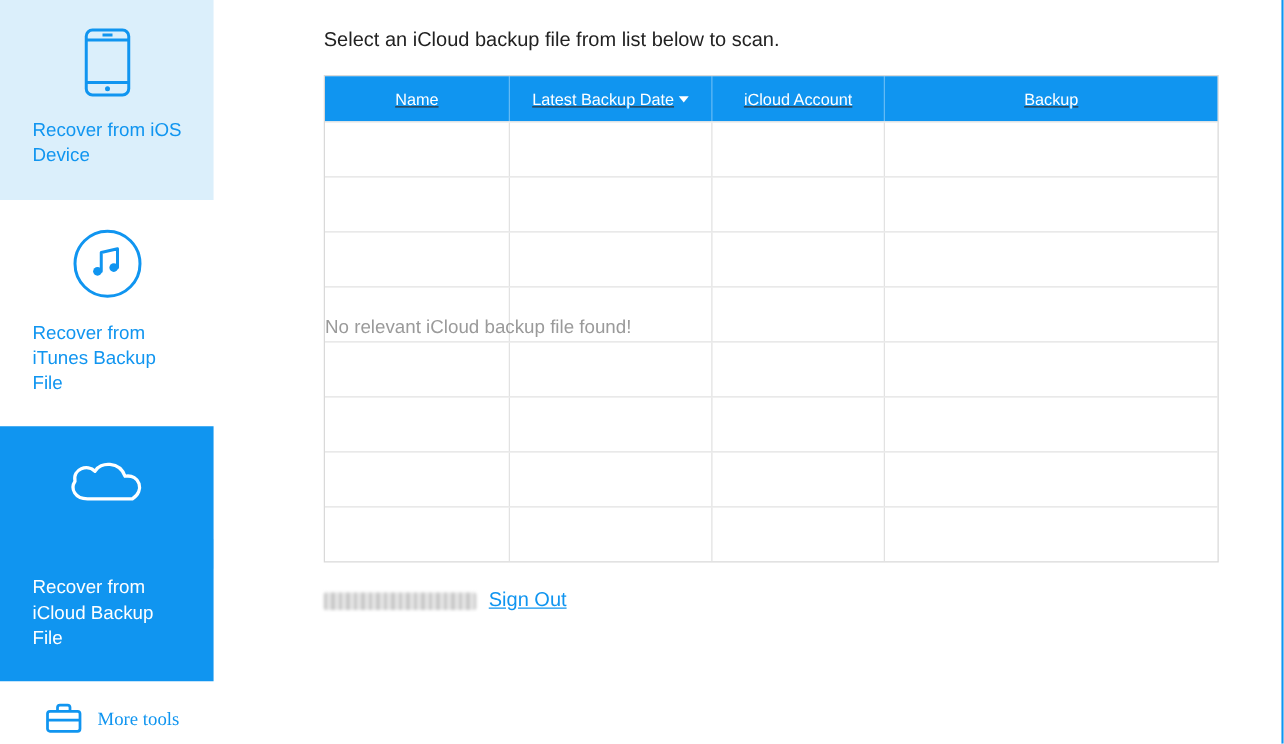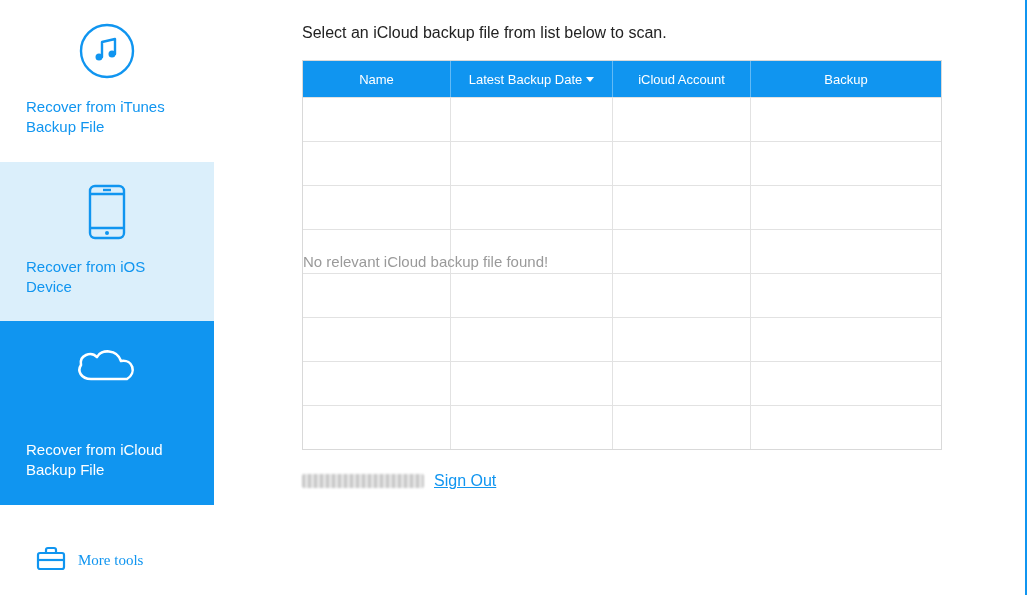--- a/index.html
+++ b/index.html
@@ -14,21 +14,21 @@
     .sidebar-item.blue { background: #1095f0; }
     .sidebar-item.blue .lbl { color: #fff; margin-top: 36px; }
     .sidebar-item.blue::after {
       content: ""; position: absolute; right: -10px; top: 50%; transform: translateY(-50%);
       width: 0; height: 0; border-top: 12px solid transparent; border-bottom: 12px solid transparent;
       border-left: 10px solid #1095f0;
     }
     .sidebar-bottom { margin-top: auto; display: flex; align-items: center; gap: 12px; padding: 16px 20px 20px 36px; color: #1095f0; font-size: 15px; cursor: pointer; background: #fff; font-family: Liberation Serif, serif; }
     .main { flex: 1; padding: 24px 50px 20px 88px; position: relative; background: #fff; }
     .heading { font-size: 16px; color: #222; margin-bottom: 18px; }
-    .table { width: 640px; border: 1px solid #d9d9d9; border-collapse: collapse; position: relative; }
+    .table { width: 716px; border: 1px solid #d9d9d9; border-collapse: collapse; position: relative; text-decoration: underline; }
     .thead-row { display: flex; background: #1095f0; color: #fff; height: 36px; }
     .th { display: flex; align-items: center; justify-content: center; font-size: 13px; border-right: 1px solid rgba(255,255,255,.35); }
     .th:last-child { border-right: none; }
     .c1 { width: 148px; }
     .c2 { width: 162px; }
     .c3 { width: 138px; }
     .c4 { flex: 1; }
     .sort-caret { display:inline-block; width:0; height:0; border-left:4px solid transparent; border-right:4px solid transparent; border-top:5px solid #fff; margin-left:4px; vertical-align: middle; }
     .tbody { position: relative; }
     .row { display: flex; height: 44px; border-top: 1px solid #e2e2e2; }
@@ -38,43 +38,43 @@
     .signout-row { margin-top: 22px; display: flex; align-items: center; gap: 10px; font-size: 16px; }
     .blur-text { width: 122px; height: 14px; background: repeating-linear-gradient(90deg,#c7c7c7 0 3px,#e6e6e6 3px 6px); filter: blur(1.2px); border-radius: 2px; }
     .signout-link { color: #1095f0; text-decoration: underline; cursor: pointer; }
   </style>
 </head>
 <body>
 
 <div class="app">
   <div class="sidebar">
 
-    <div class="sidebar-item white">
-      <span class="icon-wrap">
-        <svg width="58" height="58" viewBox="0 0 58 58" fill="none" stroke="#1095f0" stroke-width="2.4">
-          <circle cx="29" cy="29" r="26"></circle>
-          <path d="M24 35 V20 L37 17 V32" stroke-linecap="round" stroke-linejoin="round"></path>
-          <circle cx="21" cy="35" r="3.5" fill="#1095f0" stroke="none"></circle>
-          <circle cx="34" cy="32" r="3.5" fill="#1095f0" stroke="none"></circle>
-        </svg>
-      </span>
-      <div class="lbl">Recover from iTunes Backup File</div>
-    </div>
-
     <div class="sidebar-item light">
       <span class="icon-wrap">
         <svg width="38" height="56" viewBox="0 0 38 56" fill="none" stroke="#1095f0" stroke-width="2.4">
           <rect x="2" y="2" width="34" height="52" rx="5"></rect>
           <line x1="2" y1="10" x2="36" y2="10"></line>
           <line x1="2" y1="44" x2="36" y2="44"></line>
           <circle cx="19" cy="49" r="2" fill="#1095f0" stroke="none"></circle>
           <line x1="15" y1="6" x2="23" y2="6"></line>
         </svg>
       </span>
       <div class="lbl">Recover from iOS Device</div>
+    </div>
+
+    <div class="sidebar-item white">
+      <span class="icon-wrap">
+        <svg width="58" height="58" viewBox="0 0 58 58" fill="none" stroke="#1095f0" stroke-width="2.4">
+          <circle cx="29" cy="29" r="26"></circle>
+          <path d="M24 35 V20 L37 17 V32" stroke-linecap="round" stroke-linejoin="round"></path>
+          <circle cx="21" cy="35" r="3.5" fill="#1095f0" stroke="none"></circle>
+          <circle cx="34" cy="32" r="3.5" fill="#1095f0" stroke="none"></circle>
+        </svg>
+      </span>
+      <div class="lbl">Recover from iTunes Backup File</div>
     </div>
 
     <div class="sidebar-item blue">
       <span class="icon-wrap">
         <svg width="72" height="44" viewBox="0 0 72 44" fill="none" stroke="#ffffff" stroke-width="2.6">
           <path d="M20 36 C10 36 6 28 10 22 C8 12 20 8 26 14 C30 6 46 6 50 18 C62 16 66 30 56 36 Z" stroke-linejoin="round"></path>
         </svg>
       </span>
       <div class="lbl">Recover from iCloud Backup File</div>
     </div>

